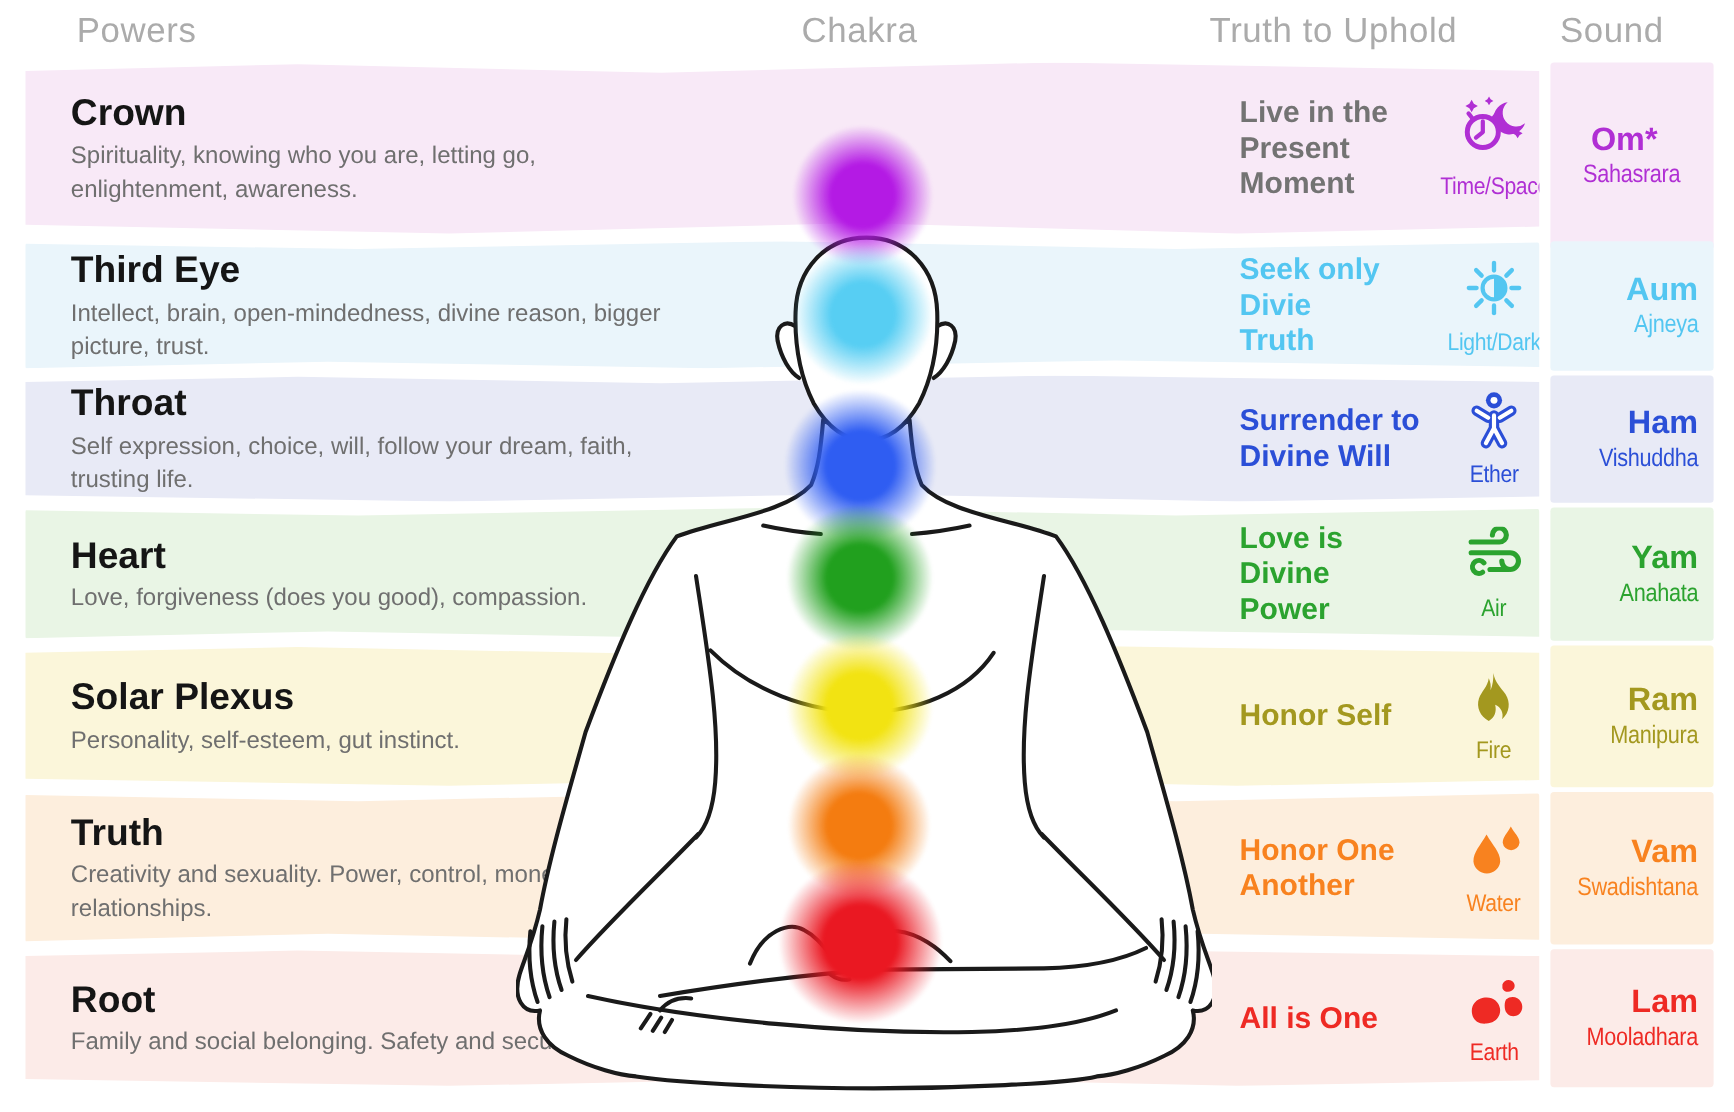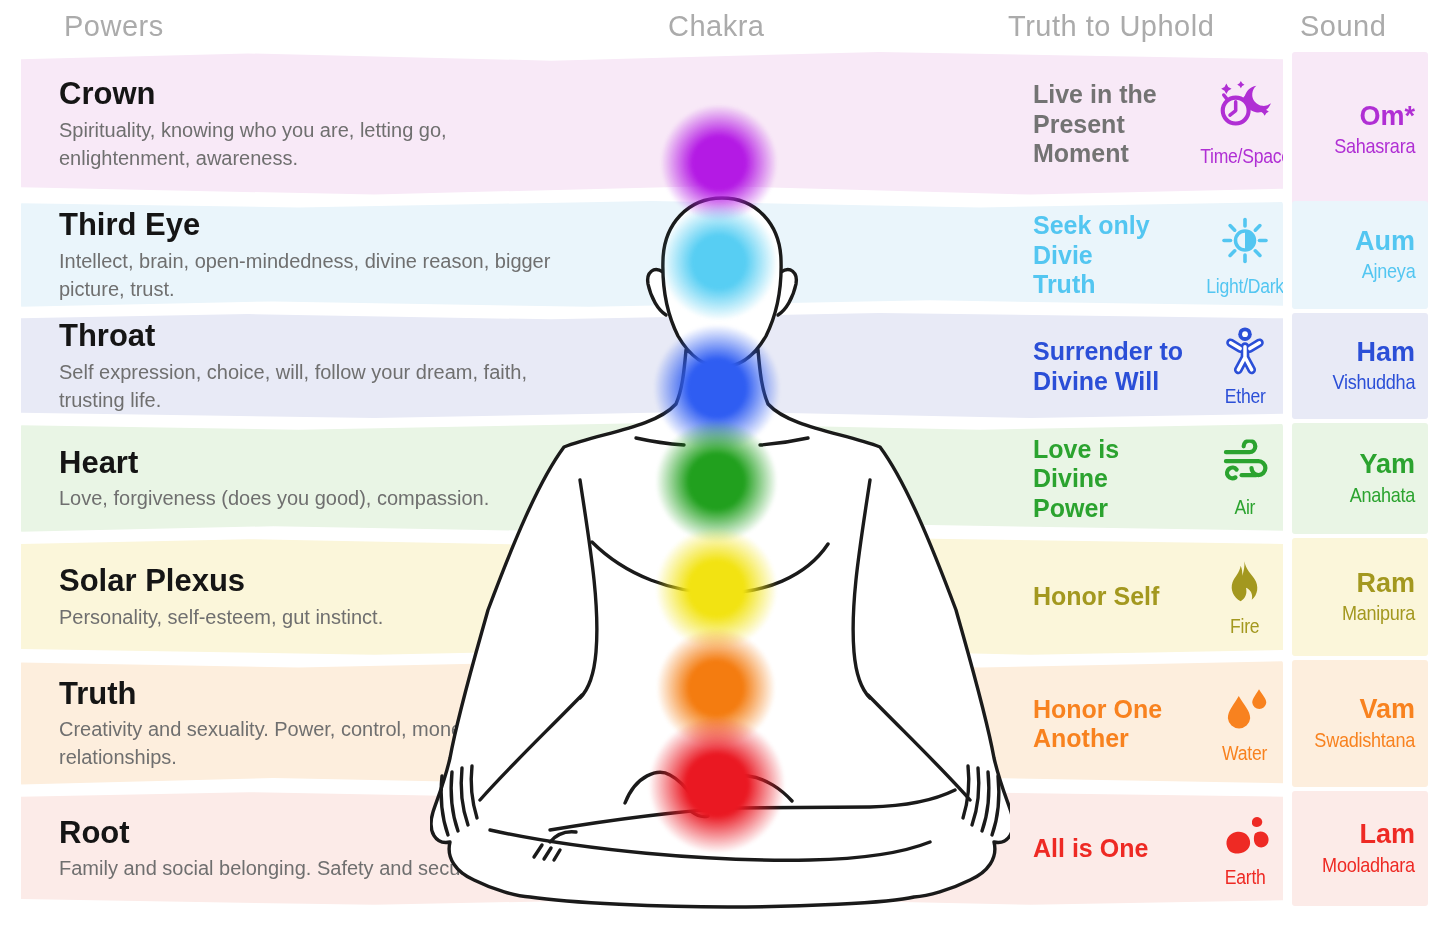--- a/index.html
+++ b/index.html
@@ -35,21 +35,21 @@
 
   .icon-block { position:absolute; left:1172px; top:50%; transform:translateY(-50%); width:104px; text-align:center; }
   .icon-wrap { display:inline-block; }
   .icon-wrap svg { display:block; margin:0 auto; }
   .el-label { display:inline-block; font-size:20px; margin-top:2px; transform:scaleX(0.88); letter-spacing:-0.3px; white-space:nowrap; }
 
   
   .sound-cell { position:absolute; left:1292px; width:136px; border-radius:3px;
                 display:flex; flex-direction:column; justify-content:center; align-items:flex-end;
                 padding-right:13px; text-align:right; }
-  .s1 { top:52px;  height:156px; }
+  .s1 { top:52px;  height:156px;align-items:center; }
   .s2 { top:201px; height:108px; }
   .s3 { top:313px; height:106px; }
   .s4 { top:423px; height:111px; }
   .s5 { top:538px; height:118px; }
   .s6 { top:660px; height:127px; }
   .s7 { top:791px; height:115px; }
   .sound-name { font-size:27px; font-weight:700; line-height:1.1; }
   .sanskrit   { display:inline-block; font-size:21px; margin-top:3px; transform:scaleX(0.86); transform-origin:right center; letter-spacing:-0.3px; white-space:nowrap; }
 
   

